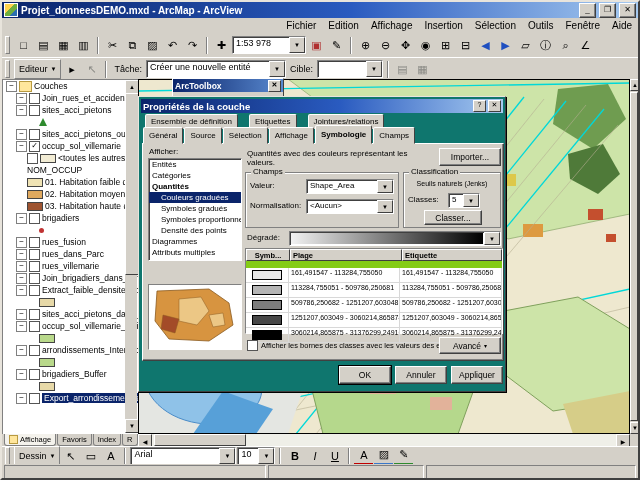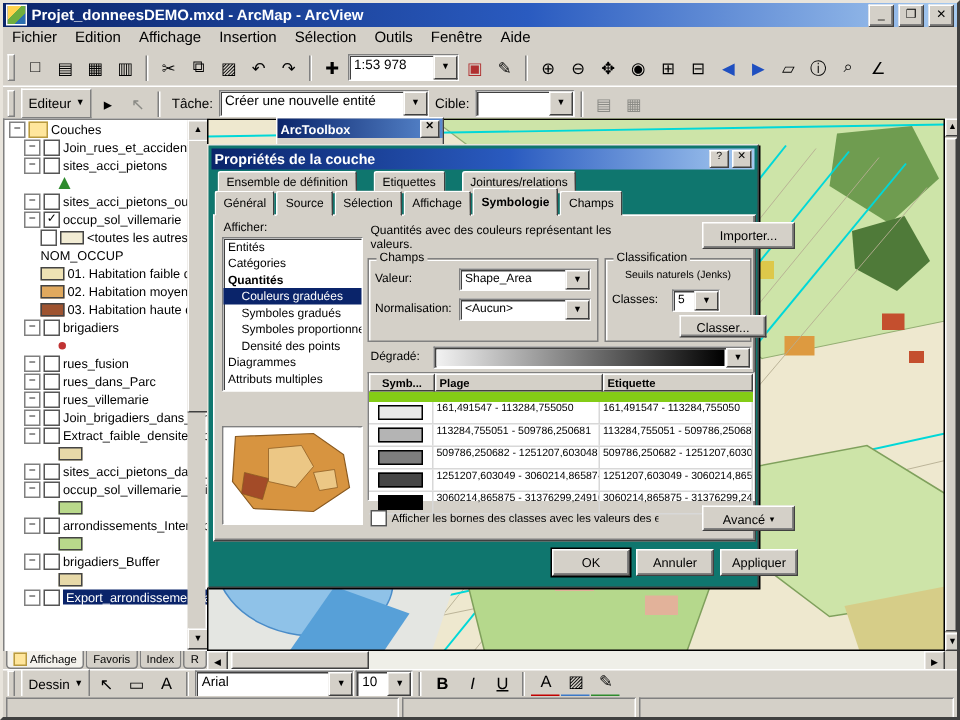--- a/index.html
+++ b/index.html
@@ -9,21 +9,21 @@
   .abs{position:absolute;}
   .out{border:1px solid;border-color:#fff #404040 #404040 #fff;box-shadow:inset -1px -1px 0 #808080;background:#d4d0c8;}
   .in{border:1px solid;border-color:#808080 #fff #fff #808080;box-shadow:inset 1px 1px 0 #404040;background:#fff;}
   .flex{display:flex;align-items:center;}
   
   #titlebar{left:0;top:0;right:0;height:16px;background:linear-gradient(90deg,#0a246a,#2a5bc0 55%,#a6caf0);color:#fff;padding:0 2px;gap:3px;}
   #titlebar .title{font-size:10px;font-weight:bold;white-space:nowrap;overflow:hidden;flex:1;}
   .appicon{width:12px;height:12px;background:linear-gradient(135deg,#ffd34d 0 40%,#6fae3e 40% 70%,#2b6fb0 70%);border:1px solid #fff;flex:none;}
   .wbtn{width:15px;height:13px;font-size:8px;line-height:11px;text-align:center;color:#000;flex:none;}
   
-  #menubar{left:0;top:16px;right:0;height:15px;background:#d4d0c8;padding-left:0;gap:0;}
+  #menubar{left:0;top:16px;right:0;height:15px;background:#d4d0c8;padding-left:16px;gap:0;justify-content:flex-end;}
   .mitem{padding:1px 6px;font-size:10px;}
   .toolbar{left:0;right:0;background:#d4d0c8;padding-left:2px;gap:1px;}
   #tb1{top:31px;height:24px;}
   #tb2{top:55px;height:22px;border-top:1px solid #fff;}
   .thandle{width:3px;height:16px;border:1px solid;border-color:#fff #808080 #808080 #fff;margin:0 3px 0 1px;flex:none;}
   .tsep{width:0;height:17px;border-left:1px solid #808080;border-right:1px solid #fff;margin:0 3px;flex:none;}
   .tbtn{width:19px;height:19px;display:inline-flex;align-items:center;justify-content:center;font-size:11px;flex:none;}
   .tbtn.blue{color:#1f4fc0;}
   .tbtn.red{color:#b03030;}
   .tbtn.dis{color:#8a8a85;}
@@ -45,21 +45,21 @@
   .foldicon{width:11px;height:9px;background:#ffe69c;border:1px solid #b89a40;flex:none;}
   .ind1{padding-left:13px;}.ind2{padding-left:24px;}.ind3{padding-left:36px;}
   .selrow .lname{background:#0a246a;color:#fff;padding:0 2px;}
   .tri{width:0;height:0;border-left:4px solid transparent;border-right:4px solid transparent;border-bottom:8px solid #2e8b2e;flex:none;}
   .dot{width:5px;height:5px;border-radius:50%;flex:none;}
   
   #map{left:136px;top:77px;width:492px;height:355px;}
   #mapvs{left:628px;top:77px;width:8px;height:355px;background:#d4d0c8;display:flex;flex-direction:column;justify-content:space-between;}
   #mapvs .sarrow{width:8px;height:10px;}
   
-  #atb{left:182px;top:76px;width:110px;height:20px;z-index:5;}
+  #atb{left:170px;top:76px;width:110px;height:20px;z-index:5;}
   #atb .atitle{height:13px;background:linear-gradient(90deg,#0a246a,#5a8ad0);color:#fff;font-size:8.5px;font-weight:bold;display:flex;align-items:center;padding:0 2px;gap:2px;}
   #atb .atitle .t{flex:1;}
   #atb .abody{height:5px;background:#d4d0c8;}
   .wbtn2{width:11px;height:10px;background:#d4d0c8;border:1px solid;border-color:#fff #404040 #404040 #fff;font-size:7px;line-height:8px;text-align:center;color:#000;flex:none;}
   
   #dlg{left:136px;top:94px;width:366px;height:294px;z-index:10;background:#0f766e;border:1px solid;border-color:#e8e4dc #404040 #404040 #e8e4dc;box-shadow:1px 1px 0 #000;}
   #dlgtitle{left:2px;top:2px;right:2px;height:14px;background:linear-gradient(90deg,#0a246a,#2a5bc0 55%,#a6caf0);color:#fff;display:flex;align-items:center;padding:0 2px;gap:2px;}
   #dlgtitle .t{flex:1;font-size:9.5px;font-weight:bold;}
   .tab{display:inline-flex;align-items:center;height:13px;padding:0 5px;font-size:8px;background:#d4d0c8;border:1px solid;border-color:#fff #404040 transparent #fff;border-radius:2px 2px 0 0;flex:none;}
   #tabsback{left:6px;top:17px;display:flex;gap:11px;}
@@ -69,21 +69,21 @@
   #dlgpage{left:3px;top:46px;width:360px;height:216px;background:#d4d0c8;border:1px solid;border-color:#fff #404040 #404040 #fff;box-shadow:inset -1px -1px 0 #808080;}
   .dl{font-size:8px;}
   #showlist{left:5px;top:14px;width:92px;height:101px;}
   .srow{height:11px;font-size:8px;display:flex;align-items:center;padding-left:3px;white-space:nowrap;overflow:hidden;}
   .srow.ind{padding-left:12px;}
   .srow.sel{background:#0a246a;color:#fff;}
   .srow.cat{font-weight:bold;}
   #preview{left:5px;top:140px;width:92px;height:64px;border:1px solid;border-color:#808080 #fff #fff #808080;background:#fff;}
   .group{position:absolute;border:1px solid #808080;box-shadow:inset 1px 1px 0 #fff;}
   .group .glabel{position:absolute;top:-6px;left:5px;background:#d4d0c8;font-size:8px;padding:0 2px;}
-  .btn{background:#d4d0c8;border:1px solid;border-color:#fff #404040 #404040 #fff;box-shadow:inset -1px -1px 0 #808080;font-size:8.5px;display:inline-flex;align-items:center;justify-content:center;margin-left:29px;}
+  .btn{background:#d4d0c8;border:1px solid;border-color:#fff #404040 #404040 #fff;box-shadow:inset -1px -1px 0 #808080;font-size:8.5px;display:inline-flex;align-items:center;justify-content:center;}
   .btn.def{outline:1px solid #000;}
   
   #ctable{left:102px;top:104px;width:256px;height:84px;background:#fff;border:1px solid;border-color:#808080 #fff #fff #808080;font-size:7px;}
   .crow{display:flex;height:14px;border-bottom:1px solid #d8d8d8;}
   .crow.h{height:12px;border-bottom:7px solid #84cc16;font-weight:bold;}
   .ccell{overflow:hidden;white-space:nowrap;padding:1px 2px;border-right:1px solid #d8d8d8;}
   .crow.h .ccell{background:#d4d0c8;border:1px solid;border-color:#fff #404040 #404040 #fff;font-size:7.5px;}
   .c1{width:38px;flex:none;display:flex;align-items:center;justify-content:center;}
   .c2{width:106px;flex:none;}
   .c3{flex:1;}

